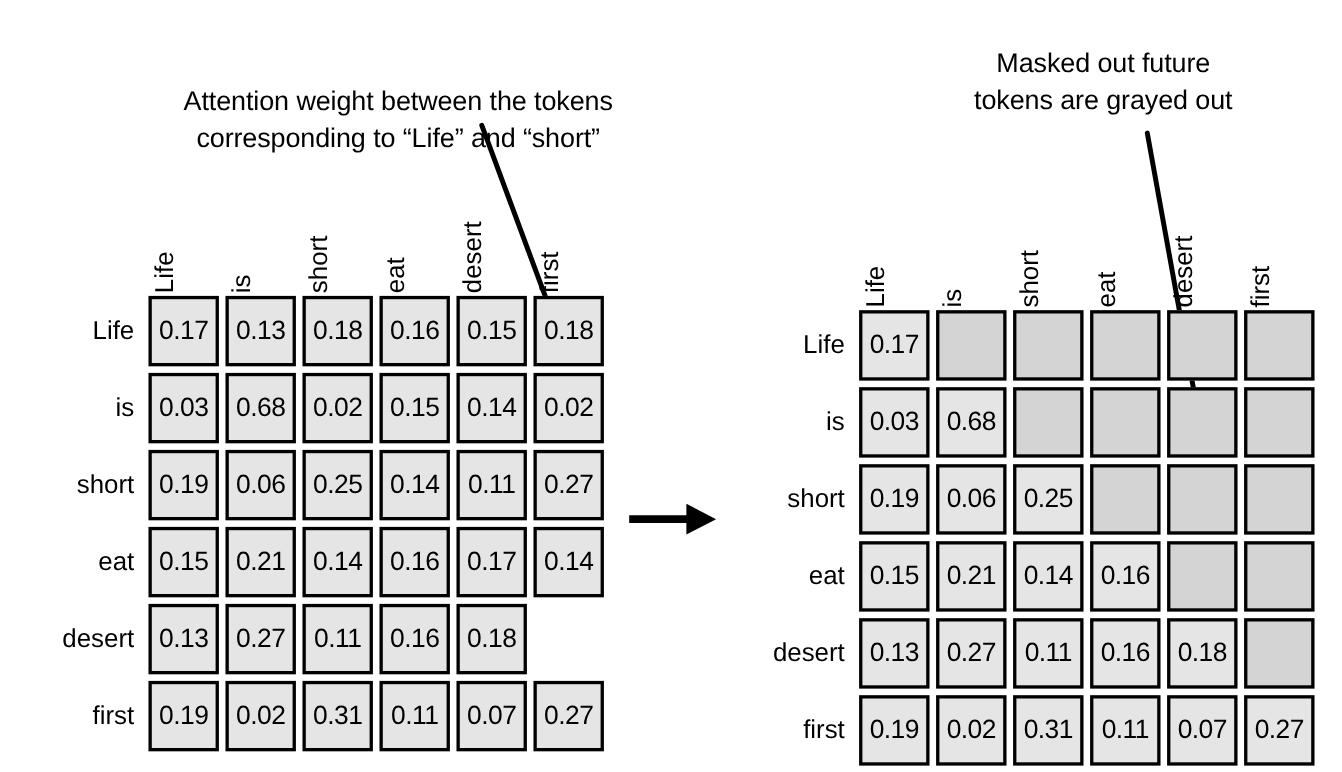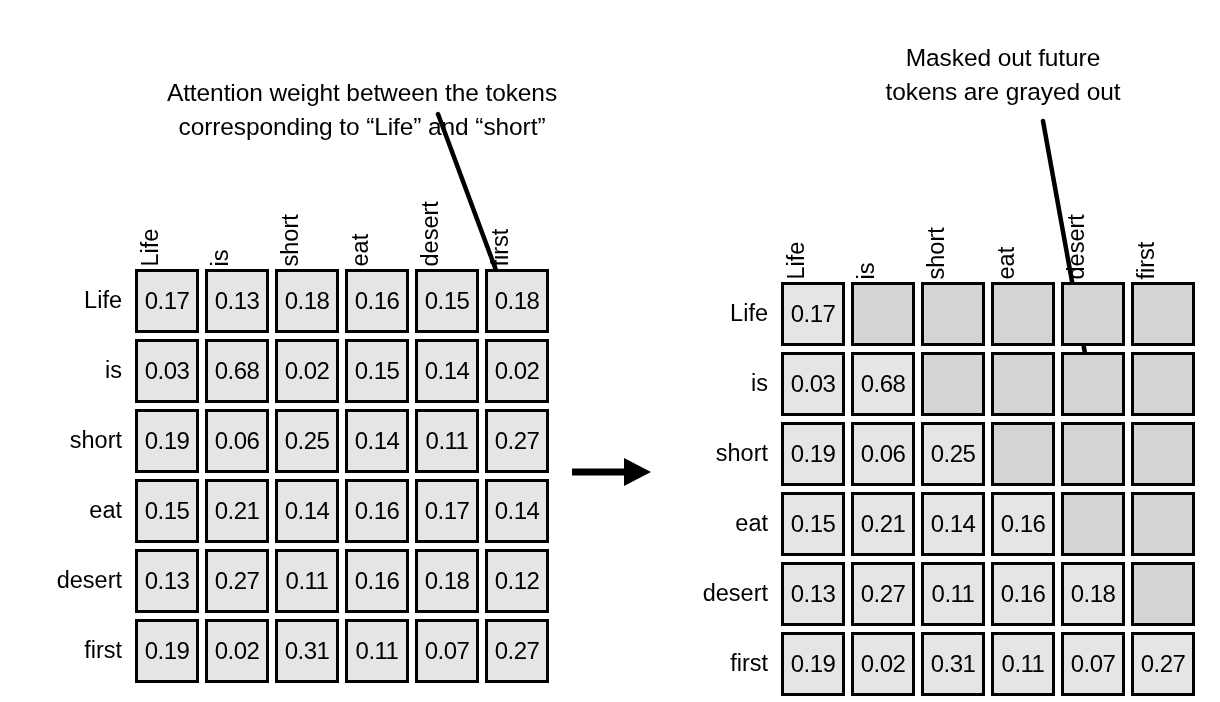--- a/index.html
+++ b/index.html
@@ -233,23 +233,20 @@
         </div>
         <div class="cell active">
           <span>0.11</span>
         </div>
         <div class="cell active">
           <span>0.16</span>
         </div>
         <div class="cell active">
           <span>0.18</span>
         </div>
-        <div class="cell active">
-          <span>0.12</span>
-        </div>
       </div>
       <div class="grid-row">
         <div class="row-label">first</div>
         <div class="cell active">
           <span>0.19</span>
         </div>
         <div class="cell active">
           <span>0.02</span>
         </div>
         <div class="cell active">

